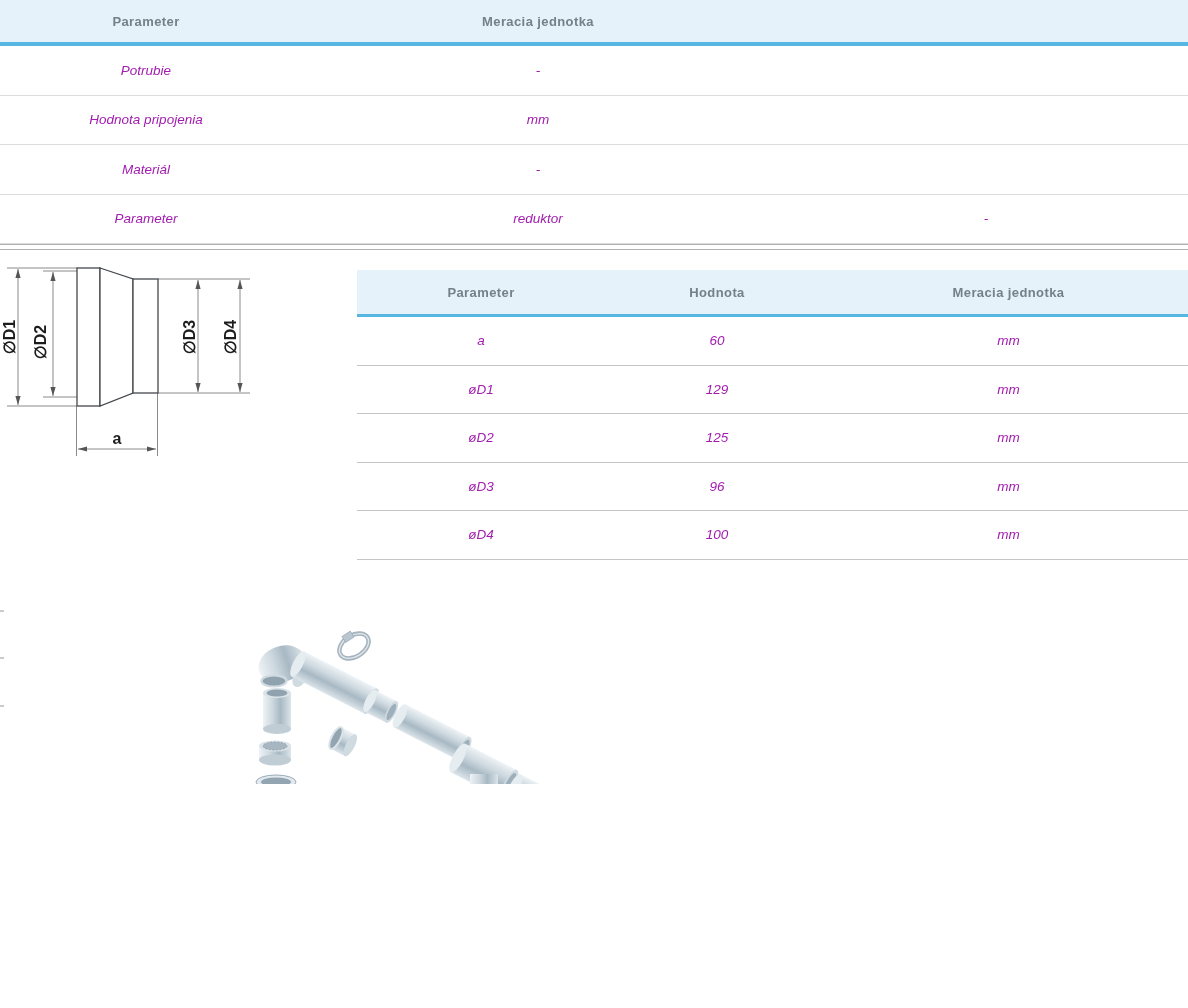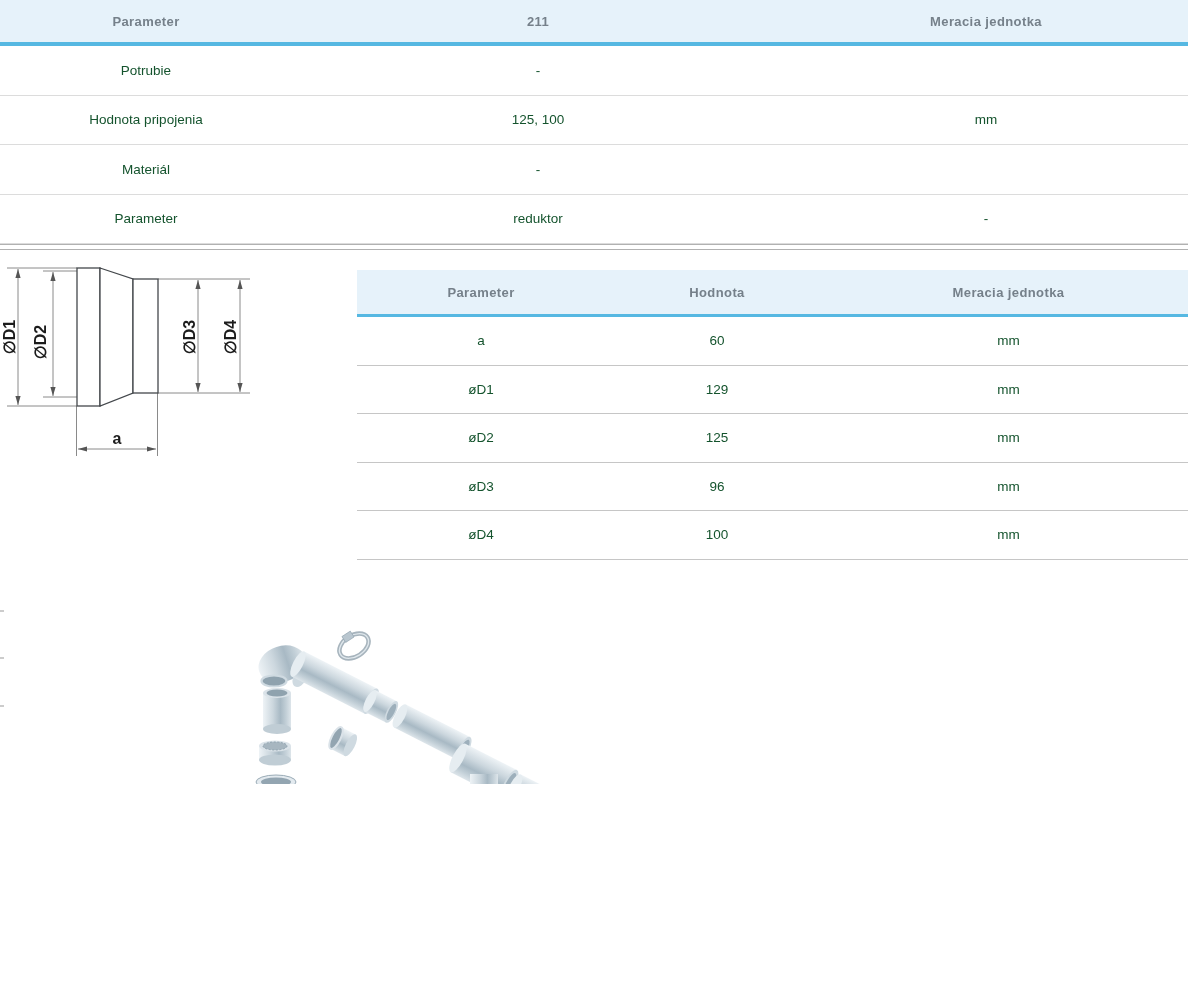--- a/index.html
+++ b/index.html
@@ -3,21 +3,21 @@
 <meta charset="utf-8">
 <style>
   html,body{margin:0;padding:0;background:#ffffff;}
   #page{position:relative;width:1188px;height:784px;background:#fff;overflow:hidden;
         font-family:"Liberation Sans",sans-serif;color:#1f1f1f;}
 
   
   .grid-hdr{display:grid;align-items:center;background:#e6f2fa;border-bottom:4px solid #56b8e2;}
   .grid-hdr .hcell{text-align:center;font-size:13px;font-weight:bold;color:#75808a;letter-spacing:.4px;}
   .grid-row{display:grid;align-items:center;background:#fff;}
-  .grid-row .cell{text-align:center;font-size:13.5px;color:#14532d;}
+  .grid-row .cell{text-align:center;font-size:13.5px;color:#a21caf;font-style:italic;}
 
   
   #spec-table{position:absolute;left:0;top:0;width:1188px;}
   #spec-table .grid-hdr{grid-template-columns:292px 492px 404px;height:42px;}
   #spec-table .grid-row{grid-template-columns:292px 492px 404px;height:48.5px;border-bottom:1px solid #dcdcdc;}
   #spec-table .grid-row:last-of-type{border-bottom:none;}
   #spec-table .dbl-rule{height:4px;border-top:1px solid #b1b1b1;border-bottom:1px solid #b1b1b1;}
 
   
   #dim-table{position:absolute;left:357px;top:270px;width:831px;}
@@ -31,30 +31,28 @@
   .edge-tick{position:absolute;left:0;width:4px;height:2px;background:#cccccc;}
 </style>
 </head>
 <body>
 
 <div id="page">
 
   <div id="spec-table">
     <div class="grid-hdr">
       <div class="hcell">Parameter</div>
-      <div class="hcell">211</div>
       <div class="hcell">Meracia jednotka</div>
     </div>
     <div class="grid-row">
       <div class="cell">Potrubie</div>
       <div class="cell">-</div>
     </div>
     <div class="grid-row">
       <div class="cell">Hodnota pripojenia</div>
-      <div class="cell">125, 100</div>
       <div class="cell">mm</div>
     </div>
     <div class="grid-row">
       <div class="cell">Materiál</div>
       <div class="cell">-</div>
     </div>
     <div class="grid-row">
       <div class="cell">Parameter</div>
       <div class="cell">reduktor</div>
       <div class="cell">-</div>

